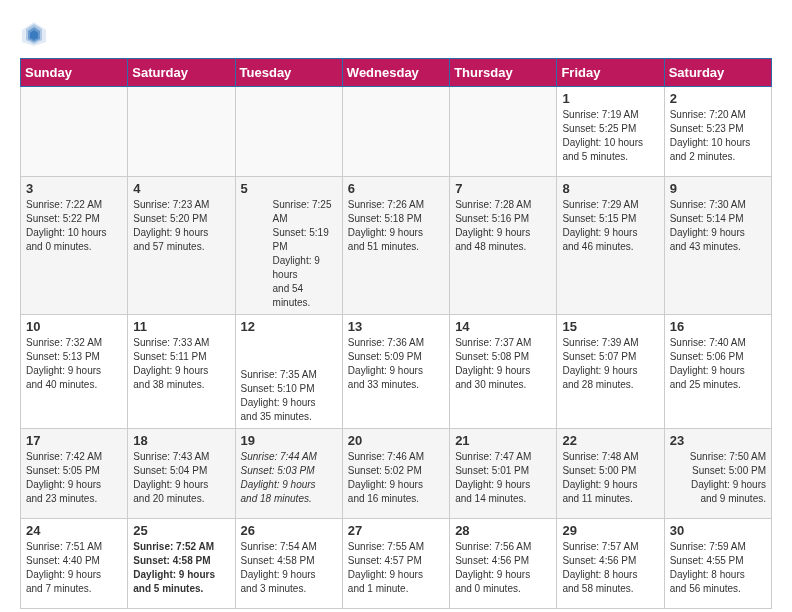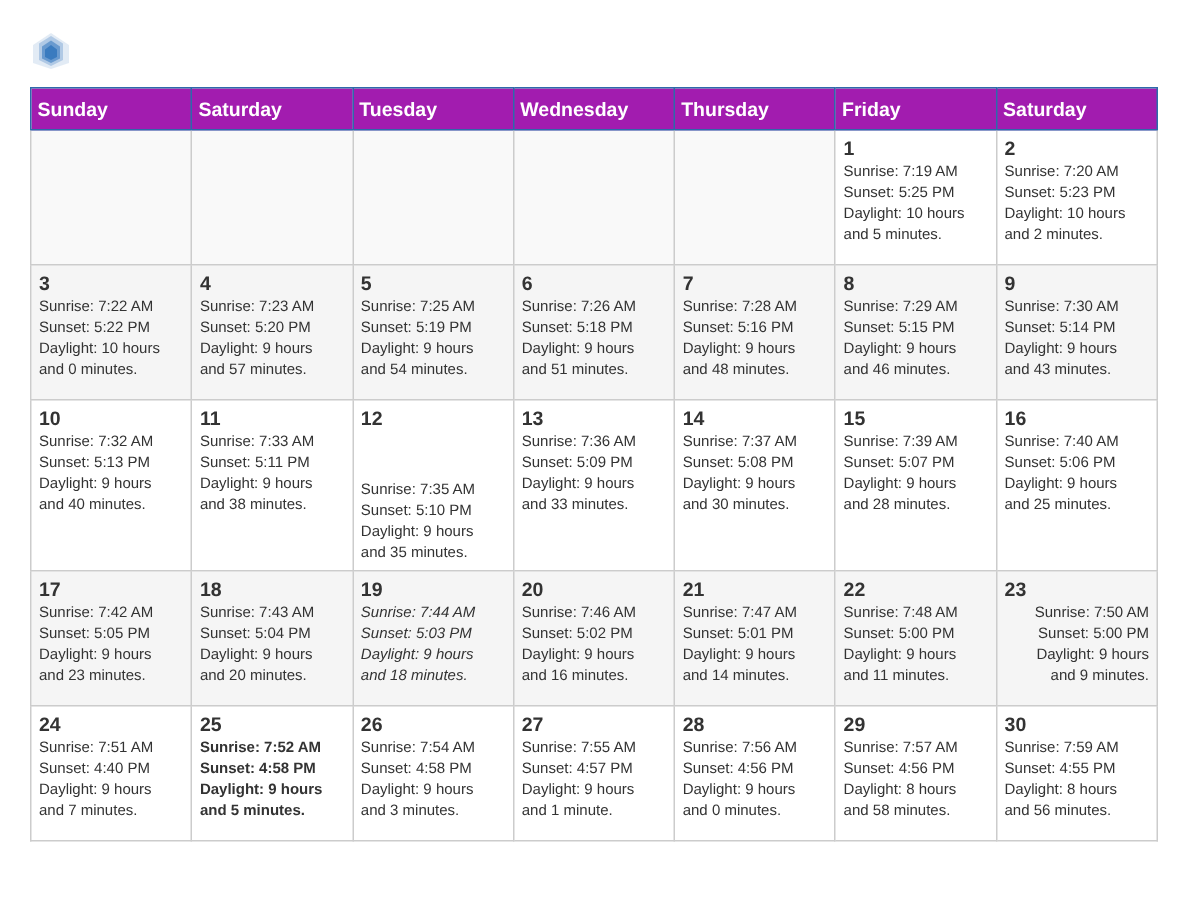--- a/index.html
+++ b/index.html
@@ -51,21 +51,21 @@
     .location {
       font-size: 15px;
       color: #555;
     }
     .calendar {
       width: 100%;
       border-collapse: collapse;
       table-layout: fixed;
     }
     .calendar th {
-      background: #a21caf;
+      background: #be185d;
       color: #fff;
       font-size: 13px;
       padding: 6px 4px;
       text-align: left;
       border: 1px solid #2d6aaa;
     }
     .calendar td {
       border: 1px solid #ccc;
       vertical-align: top;
       padding: 4px 5px;
@@ -158,21 +158,21 @@
         </td>
         <td>
           <span class="day-number">4</span>
           <div class="day-info" style="white-space: pre-line;">Sunrise: 7:23 AM
 Sunset: 5:20 PM
 Daylight: 9 hours
 and 57 minutes.</div>
         </td>
         <td>
           <span class="day-number">5</span>
-          <div class="day-info" style="white-space: pre-line;">Sunrise: 7:25 AM
+          <div class="day-info" style="white-space: pre-line; margin-left: 32px;">Sunrise: 7:25 AM
 Sunset: 5:19 PM
 Daylight: 9 hours
 and 54 minutes.</div>
         </td>
         <td>
           <span class="day-number">6</span>
           <div class="day-info" style="white-space: pre-line;">Sunrise: 7:26 AM
 Sunset: 5:18 PM
 Daylight: 9 hours
 and 51 minutes.</div>

